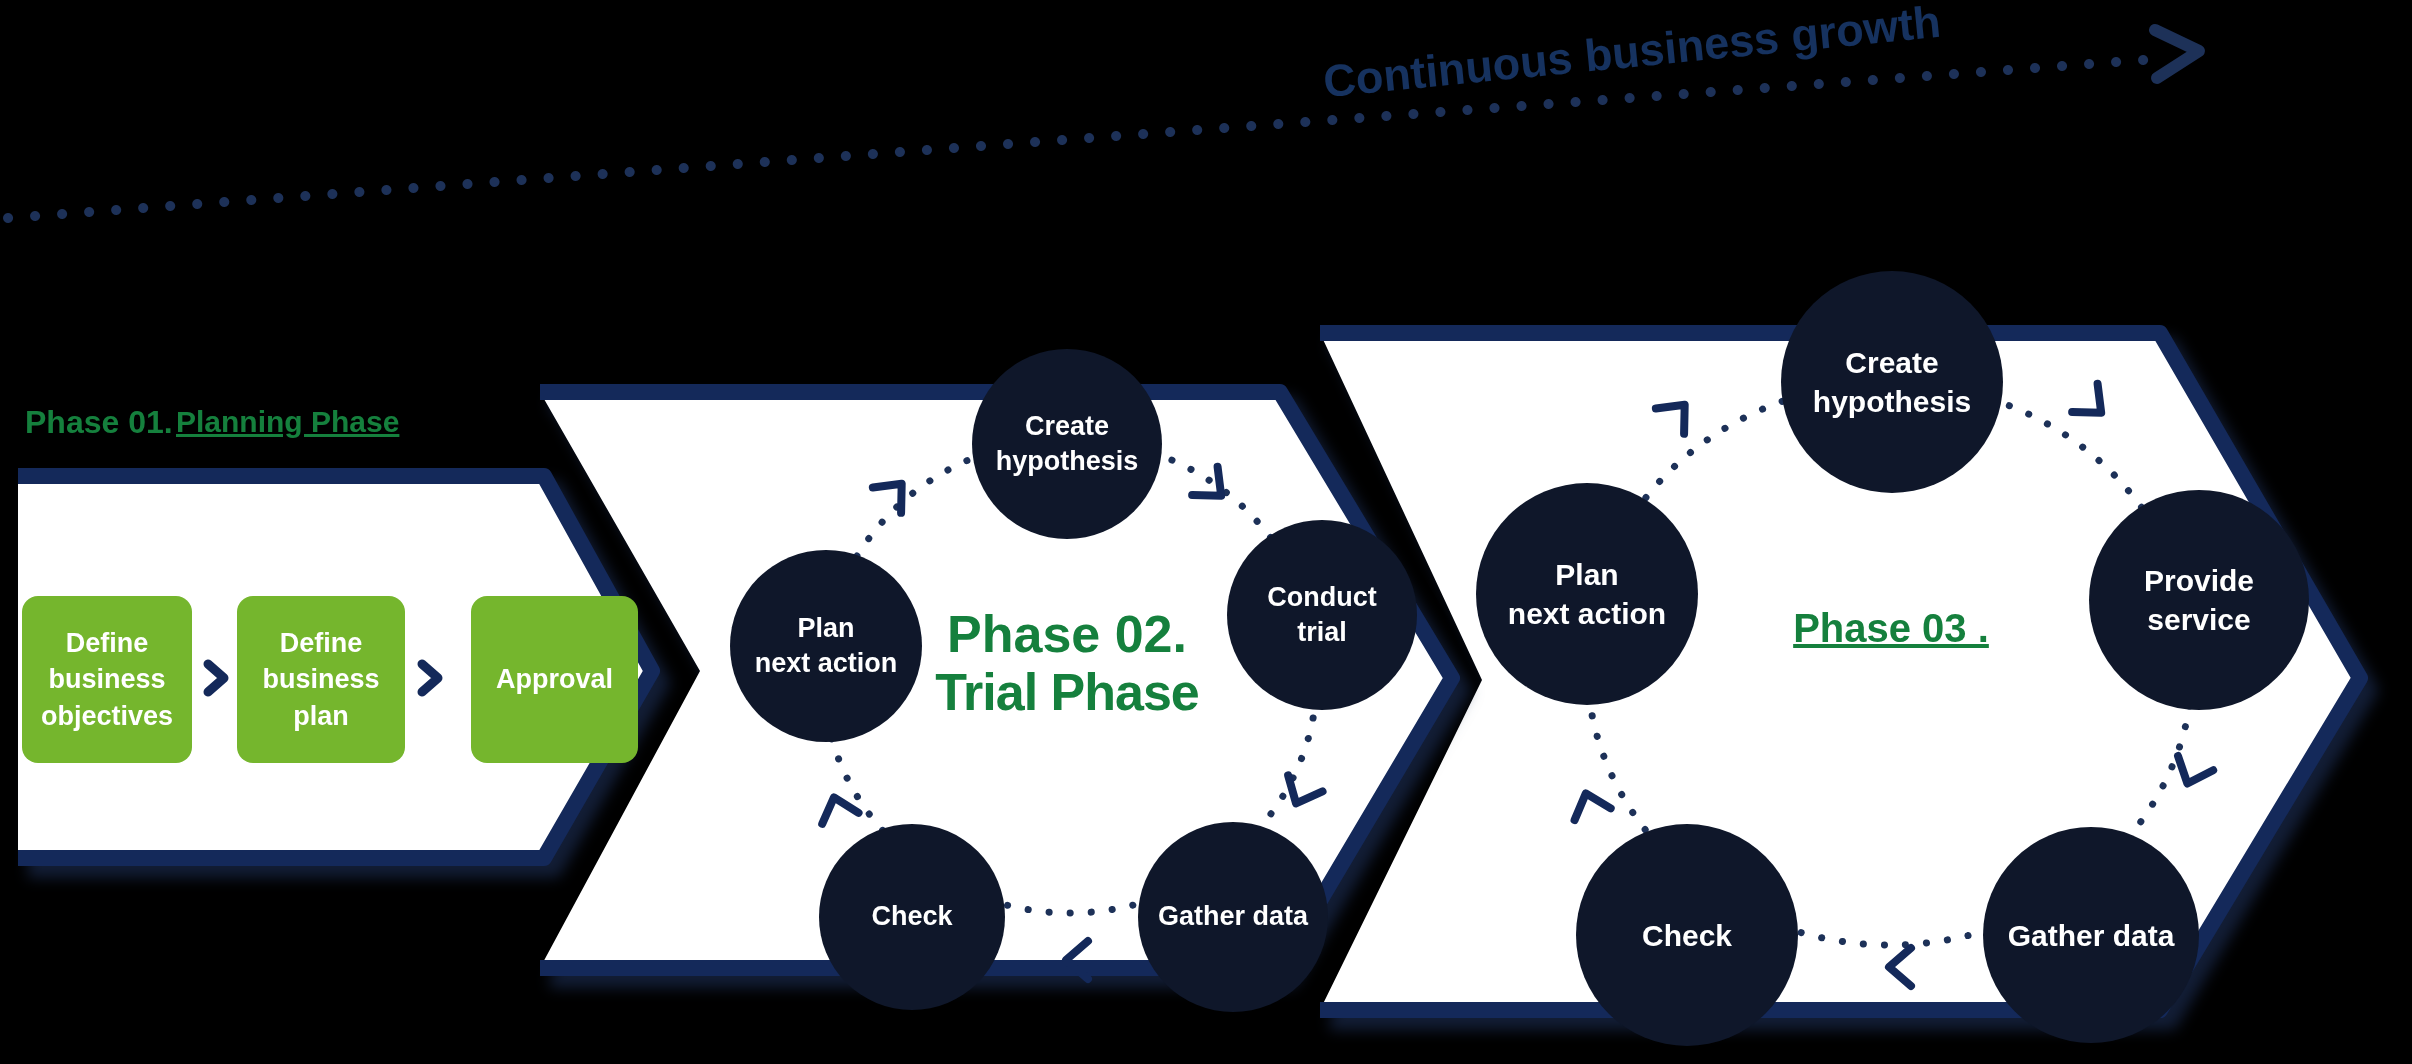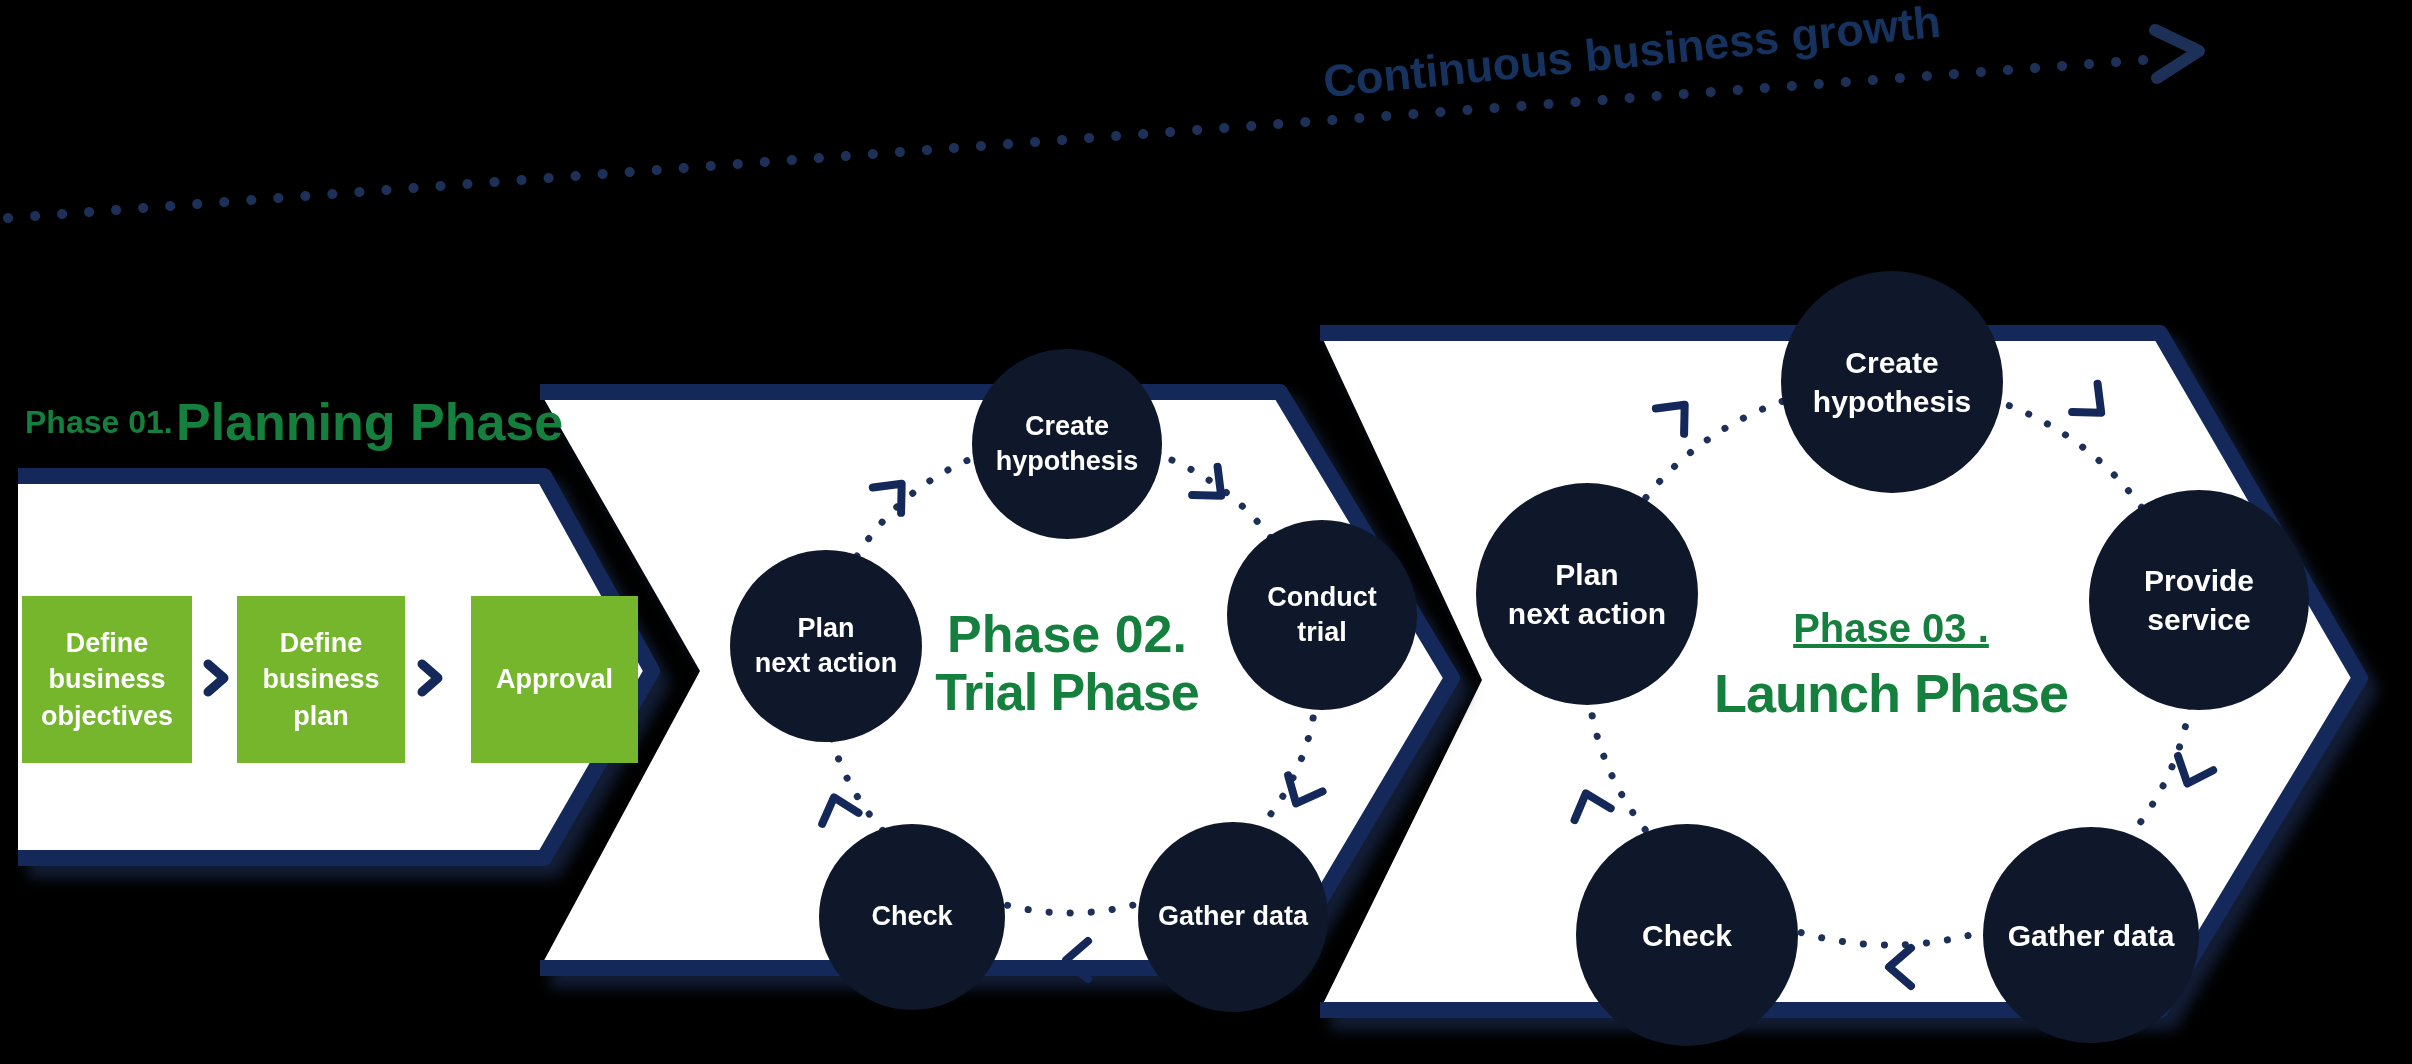--- a/index.html
+++ b/index.html
@@ -9,28 +9,28 @@
   }
   .stage svg.base{position:absolute;left:0;top:0;}
   .label{position:absolute;color:#15803d;font-weight:bold;white-space:pre-line;}
   .center-text{text-align:center;}
   .growth-label{
     position:absolute;left:1302px;top:26px;width:660px;text-align:center;
     font-size:45px;font-weight:bold;color:#16325f;transform:rotate(-5.6deg);
     letter-spacing:0px;
   }
   .phase1-label{left:25px;top:404px;font-size:32px;}
-  .phase1-title{left:176px;top:392px;font-size:52px;}
+  .phase1-title{left:176px;top:405px;font-size:30px;text-decoration:underline;}
   .p2-label{left:917px;top:604px;width:300px;font-size:52px;}
   .p2-title{left:867px;top:662px;width:400px;font-size:52px;letter-spacing:-1px;}
   .p3-label{left:1741px;top:606px;width:300px;font-size:40px;text-decoration:underline;}
   .p3-title{left:1691px;top:662px;width:400px;font-size:54px;letter-spacing:-1px;}
   .step-box{
     position:absolute;background:#75b62d;display:flex;align-items:center;justify-content:center;
-    color:#fff;font-weight:bold;font-size:27px;line-height:1.35;text-align:center;white-space:pre-line;
+    color:#fff;font-weight:bold;font-size:27px;line-height:1.35;text-align:center;white-space:pre-line;border-radius:16px;
   }
   .cycle-circle{
     position:absolute;background:#0f172a;border-radius:50%;
     display:flex;align-items:center;justify-content:center;
     color:#fff;font-weight:bold;text-align:center;white-space:pre-line;
   }
   .cycle-circle.p2{font-size:27px;line-height:1.3;}
   .cycle-circle.p3{font-size:30px;line-height:1.3;}
 </style>
 </head>
@@ -120,21 +120,20 @@
   <div class="cycle-circle p2" style="left:972px;top:349px;width:190px;height:190px;">Create
 hypothesis</div>
   <div class="cycle-circle p2" style="left:1227px;top:520px;width:190px;height:190px;">Conduct
 trial</div>
   <div class="cycle-circle p2" style="left:1138px;top:822px;width:190px;height:190px;">Gather data</div>
   <div class="cycle-circle p2" style="left:819px;top:824px;width:186px;height:186px;">Check</div>
   <div class="cycle-circle p2" style="left:730px;top:550px;width:192px;height:192px;">Plan
 next action</div>
 
   <div class="label center-text p3-label">Phase 03 .</div>
-  <div class="label center-text p3-title">Launch Phase</div>
 
   <div class="cycle-circle p3" style="left:1781px;top:271px;width:222px;height:222px;">Create
 hypothesis</div>
   <div class="cycle-circle p3" style="left:2089px;top:490px;width:220px;height:220px;">Provide
 service</div>
   <div class="cycle-circle p3" style="left:1983px;top:827px;width:216px;height:216px;">Gather data</div>
   <div class="cycle-circle p3" style="left:1576px;top:824px;width:222px;height:222px;">Check</div>
   <div class="cycle-circle p3" style="left:1476px;top:483px;width:222px;height:222px;">Plan
 next action</div>
 

